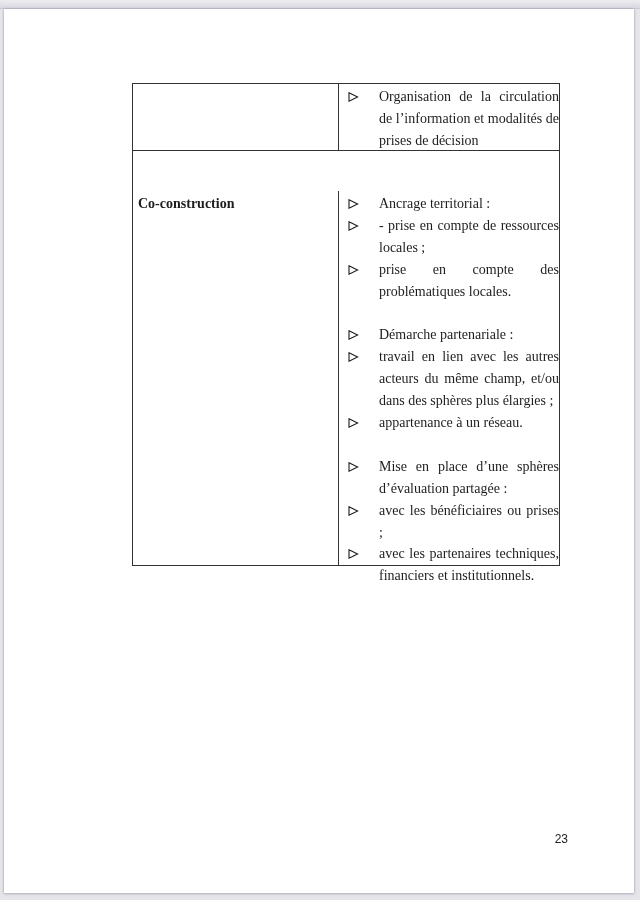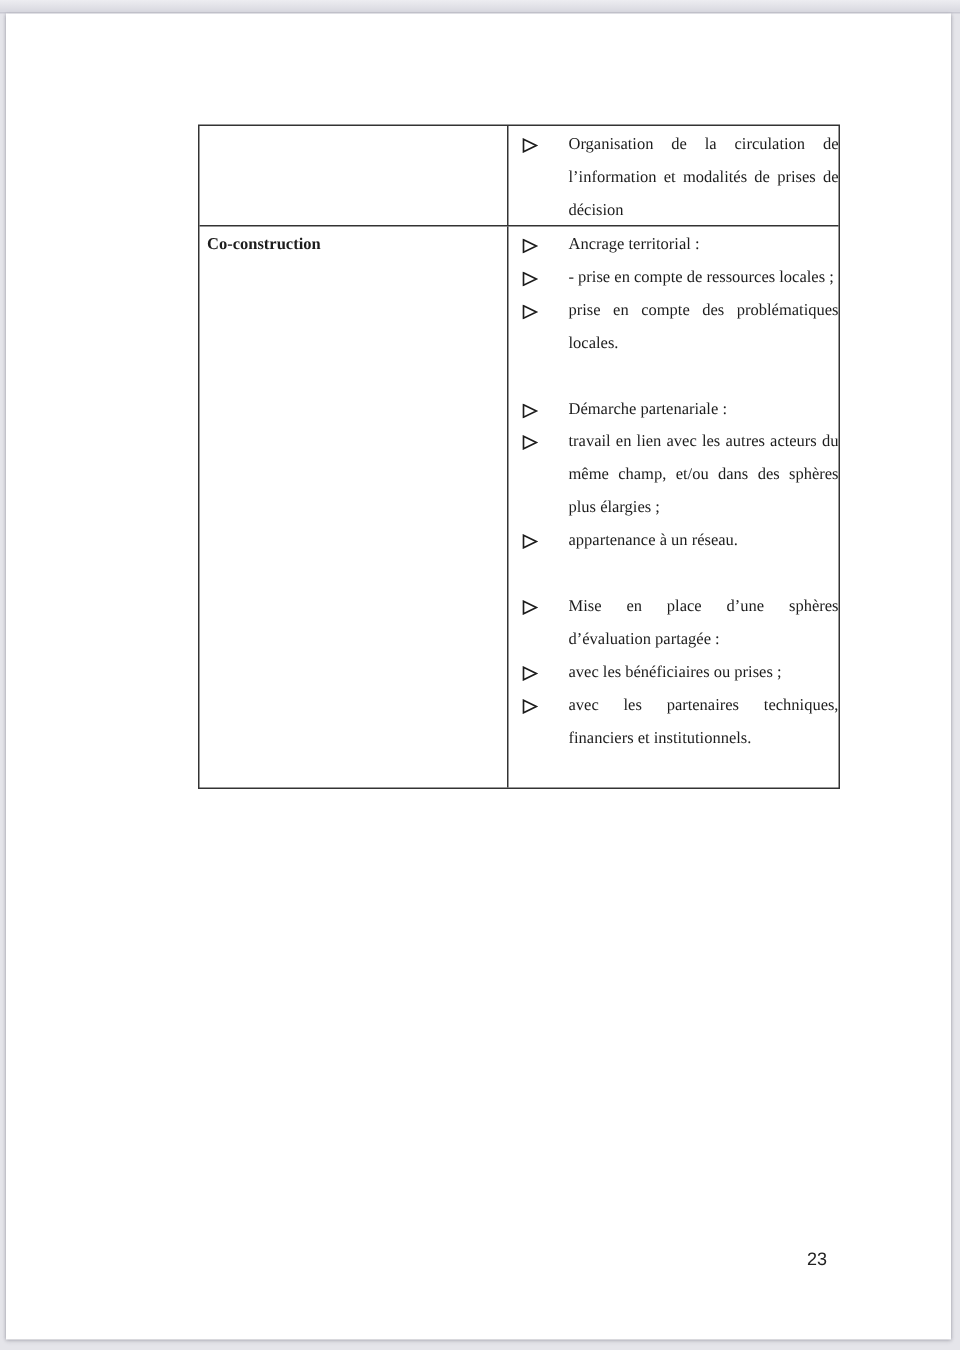--- a/index.html
+++ b/index.html
@@ -24,37 +24,37 @@
     width: 630px; height: 884px;
     background: #ffffff;
     box-shadow: 0 0 2px rgba(40,40,60,0.30), 0 1px 3px rgba(40,40,60,0.18);
   }
   
   .doc-table {
     position: absolute;
     left: 128px; top: 74px;
     border: 1px solid #333333;
     color: #1d1d1d;
-    font-size: 11px;
+    font-size: 14px;
     line-height: 21.9px;
   }
   .trow { display: flex; }
   .trow + .trow { border-top: 1px solid #333333; }
   .cell { box-sizing: border-box; }
   .cell-l {
     width: 206px;
     border-right: 1px solid #333333;
     padding: 2px 4px 0 5px;
   }
   .cell-r {
     width: 220px;
     padding: 2px 0 0 0;
   }
   .trow.r1 .cell { height: 66px; }
-  .trow.r2 .cell { height: 374px; }
+  .trow.r2 .cell { height: 374px; margin-top: 40px; }
   .row-label { font-weight: 700; }
   .item { display: flex; padding-left: 9px; }
   .glyph {
     flex: 0 0 31px;
     width: 31px;
     padding-top: 6px;
   }
   .glyph svg { display: block; }
   .itext {
     width: 180px;
@@ -64,21 +64,21 @@
   .ul {
     text-decoration-thickness: 1px;
     text-underline-offset: 2.5px;
   }
   .spacer { height: 21.9px; }
   
   .page-number {
     position: absolute;
     left: 534px; top: 823px;
     width: 30px;
-    text-align: left;
+    text-align: right;
     font-family: "Liberation Sans", "DejaVu Sans", sans-serif;
     font-size: 12px;
     color: #222222;
   }
 </style>
 </head>
 <body>
 
 <div class="canvas">
   <div class="gap-top"></div>

